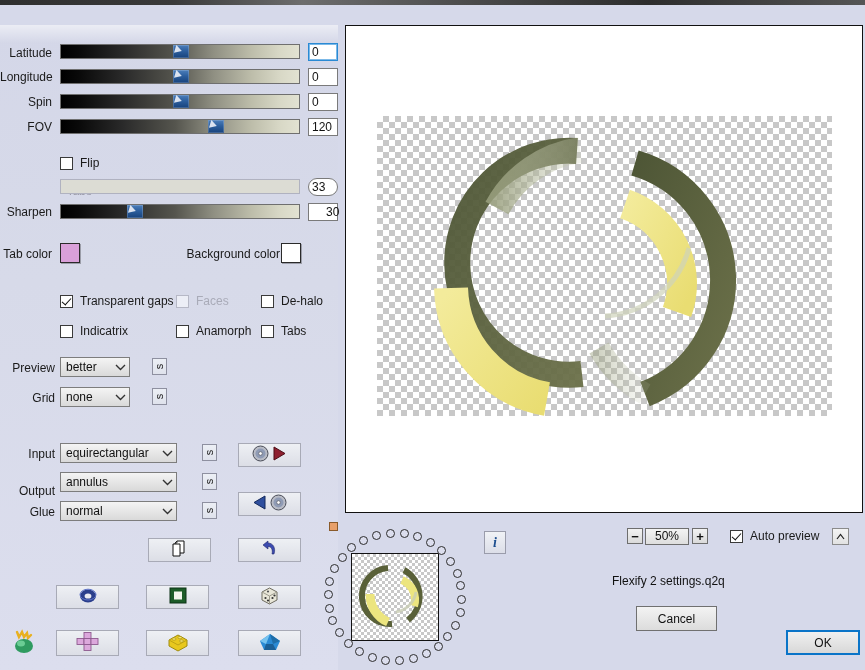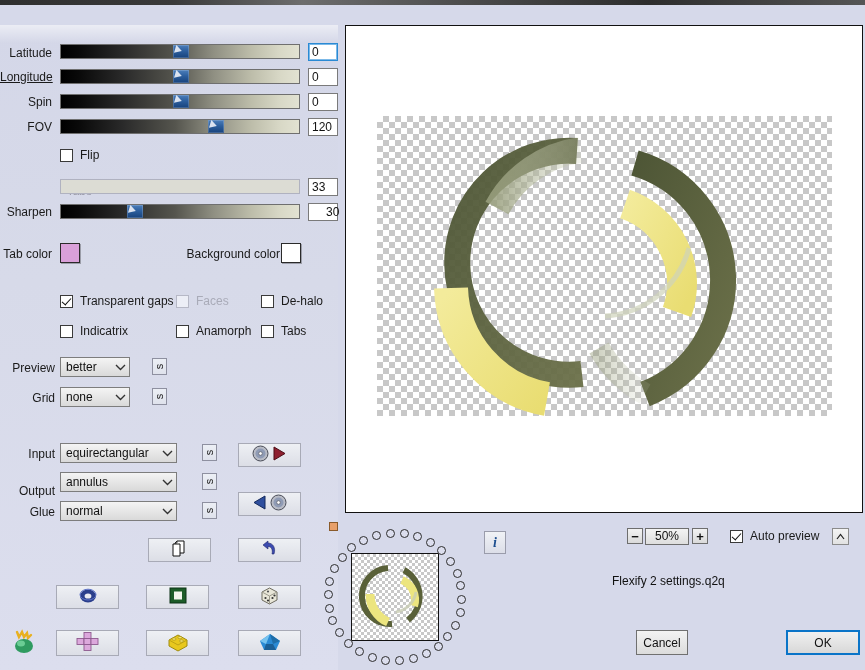--- a/index.html
+++ b/index.html
@@ -138,51 +138,51 @@
   <div class="leftpanel"></div>
   <div class="panelsheen"></div>
 
   <div class="lbl" style="left:0;top:46px;width:52px;">Latitude</div>
   <div class="slider" style="left:60px;top:44px;width:240px;">
     <div class="sl-track"></div>
     <div class="sl-handle" style="left:112px;"></div>
   </div>
   <div class="numbox focus" style="left:308px;top:43px;">0</div>
 
-  <div class="lbl" style="left:0;top:70px;width:52px;text-decoration:underline;">Longitude</div>
+  <div class="lbl" style="left:0;top:70px;width:52px;">Longitude</div>
   <div class="slider" style="left:60px;top:69px;width:240px;">
     <div class="sl-track"></div>
     <div class="sl-handle" style="left:112px;"></div>
   </div>
   <div class="numbox" style="left:308px;top:68px;">0</div>
 
   <div class="lbl" style="left:0;top:95px;width:52px;">Spin</div>
   <div class="slider" style="left:60px;top:94px;width:240px;">
     <div class="sl-track"></div>
     <div class="sl-handle" style="left:112px;"></div>
   </div>
   <div class="numbox" style="left:308px;top:93px;">0</div>
 
   <div class="lbl" style="left:0;top:120px;width:52px;">FOV</div>
   <div class="slider" style="left:60px;top:119px;width:240px;">
     <div class="sl-track"></div>
     <div class="sl-handle" style="left:147px;"></div>
   </div>
   <div class="numbox" style="left:308px;top:118px;">120</div>
 
-  <div class="cbwrap" style="left:60px;top:148px;align-items:center;">
+  <div class="cbwrap" style="left:60px;top:156px;align-items:center;">
     <div class="cb"></div>
     <div class="cbtxt">Flip</div>
   </div>
 
   <div class="lbl dim" style="left:0;top:184px;width:52px;padding-left:40px;">Tabs</div>
   <div class="slider" style="left:60px;top:179px;width:240px;border-color:#b0b2c0;">
     <div class="sl-track flat"></div>
   </div>
-  <div class="numbox" style="left:308px;top:178px;">33</div>
+  <div class="numbox" style="left:308px;top:178px;border-radius:9px;">33</div>
 
   <div class="lbl" style="left:0;top:205px;width:52px;">Sharpen</div>
   <div class="slider" style="left:60px;top:204px;width:240px;">
     <div class="sl-track"></div>
     <div class="sl-handle" style="left:66px;"></div>
   </div>
   <div class="numbox" style="left:308px;top:203px;padding-left:17px;">30</div>
 
   <div class="lbl" style="left:0;top:247px;width:52px;">Tab color</div>
   <div class="swatch" id="sw-tab" style="left: 60px; top: 243px; background: rgb(217, 160, 217);"></div>
@@ -490,16 +490,16 @@
     <div class="cbtxt">Auto preview</div>
   </div>
   <div class="caretbtn">
     <svg width="9" height="7" viewBox="0 0 9 7">
         <path d="M1 6 L4.5 1.5 L8 6" fill="none" stroke="#222" stroke-width="1.2"></path>
       </svg>
   </div>
 
   <div class="settingsname">Flexify 2 settings.q2q</div>
 
-  <div class="dlgbtn" style="left:636px;top:630px;width:52px;">Cancel</div>
+  <div class="dlgbtn" style="left:636px;top:606px;width:81px;">Cancel</div>
   <div class="dlgbtn primary" style="left:786px;top:630px;width:74px;">OK</div>
 
 </div>
 
 </body></html>

